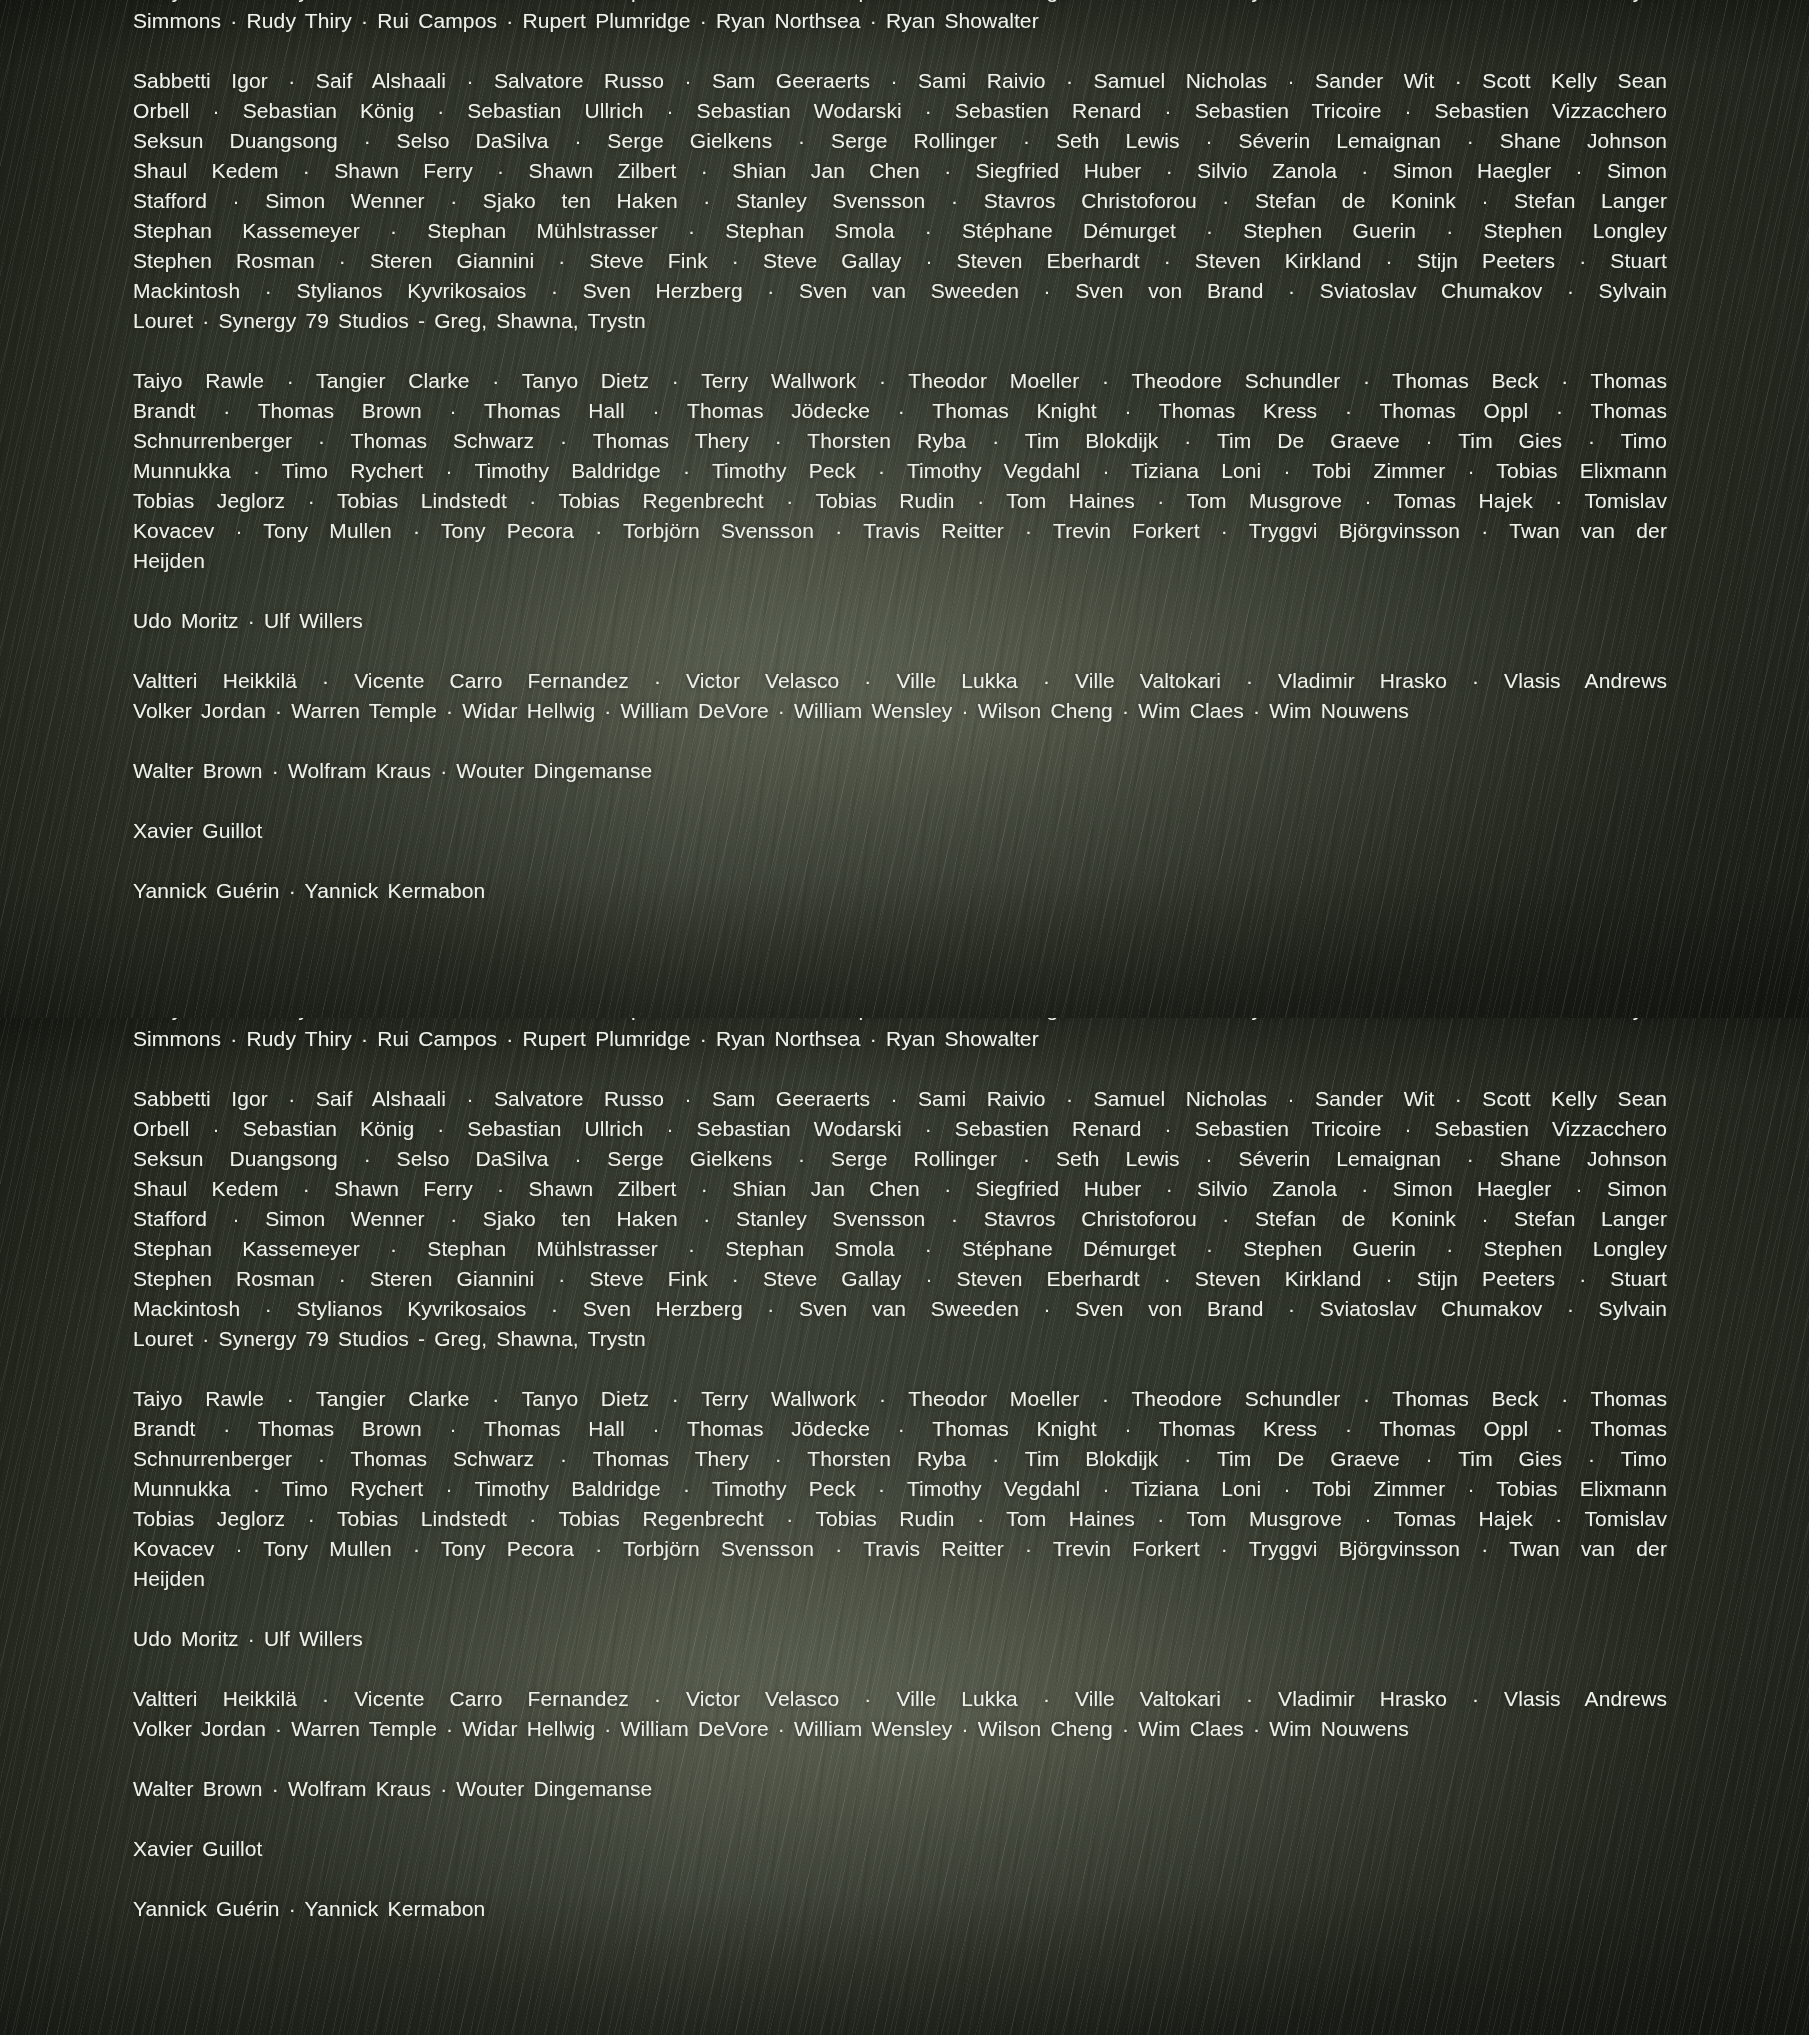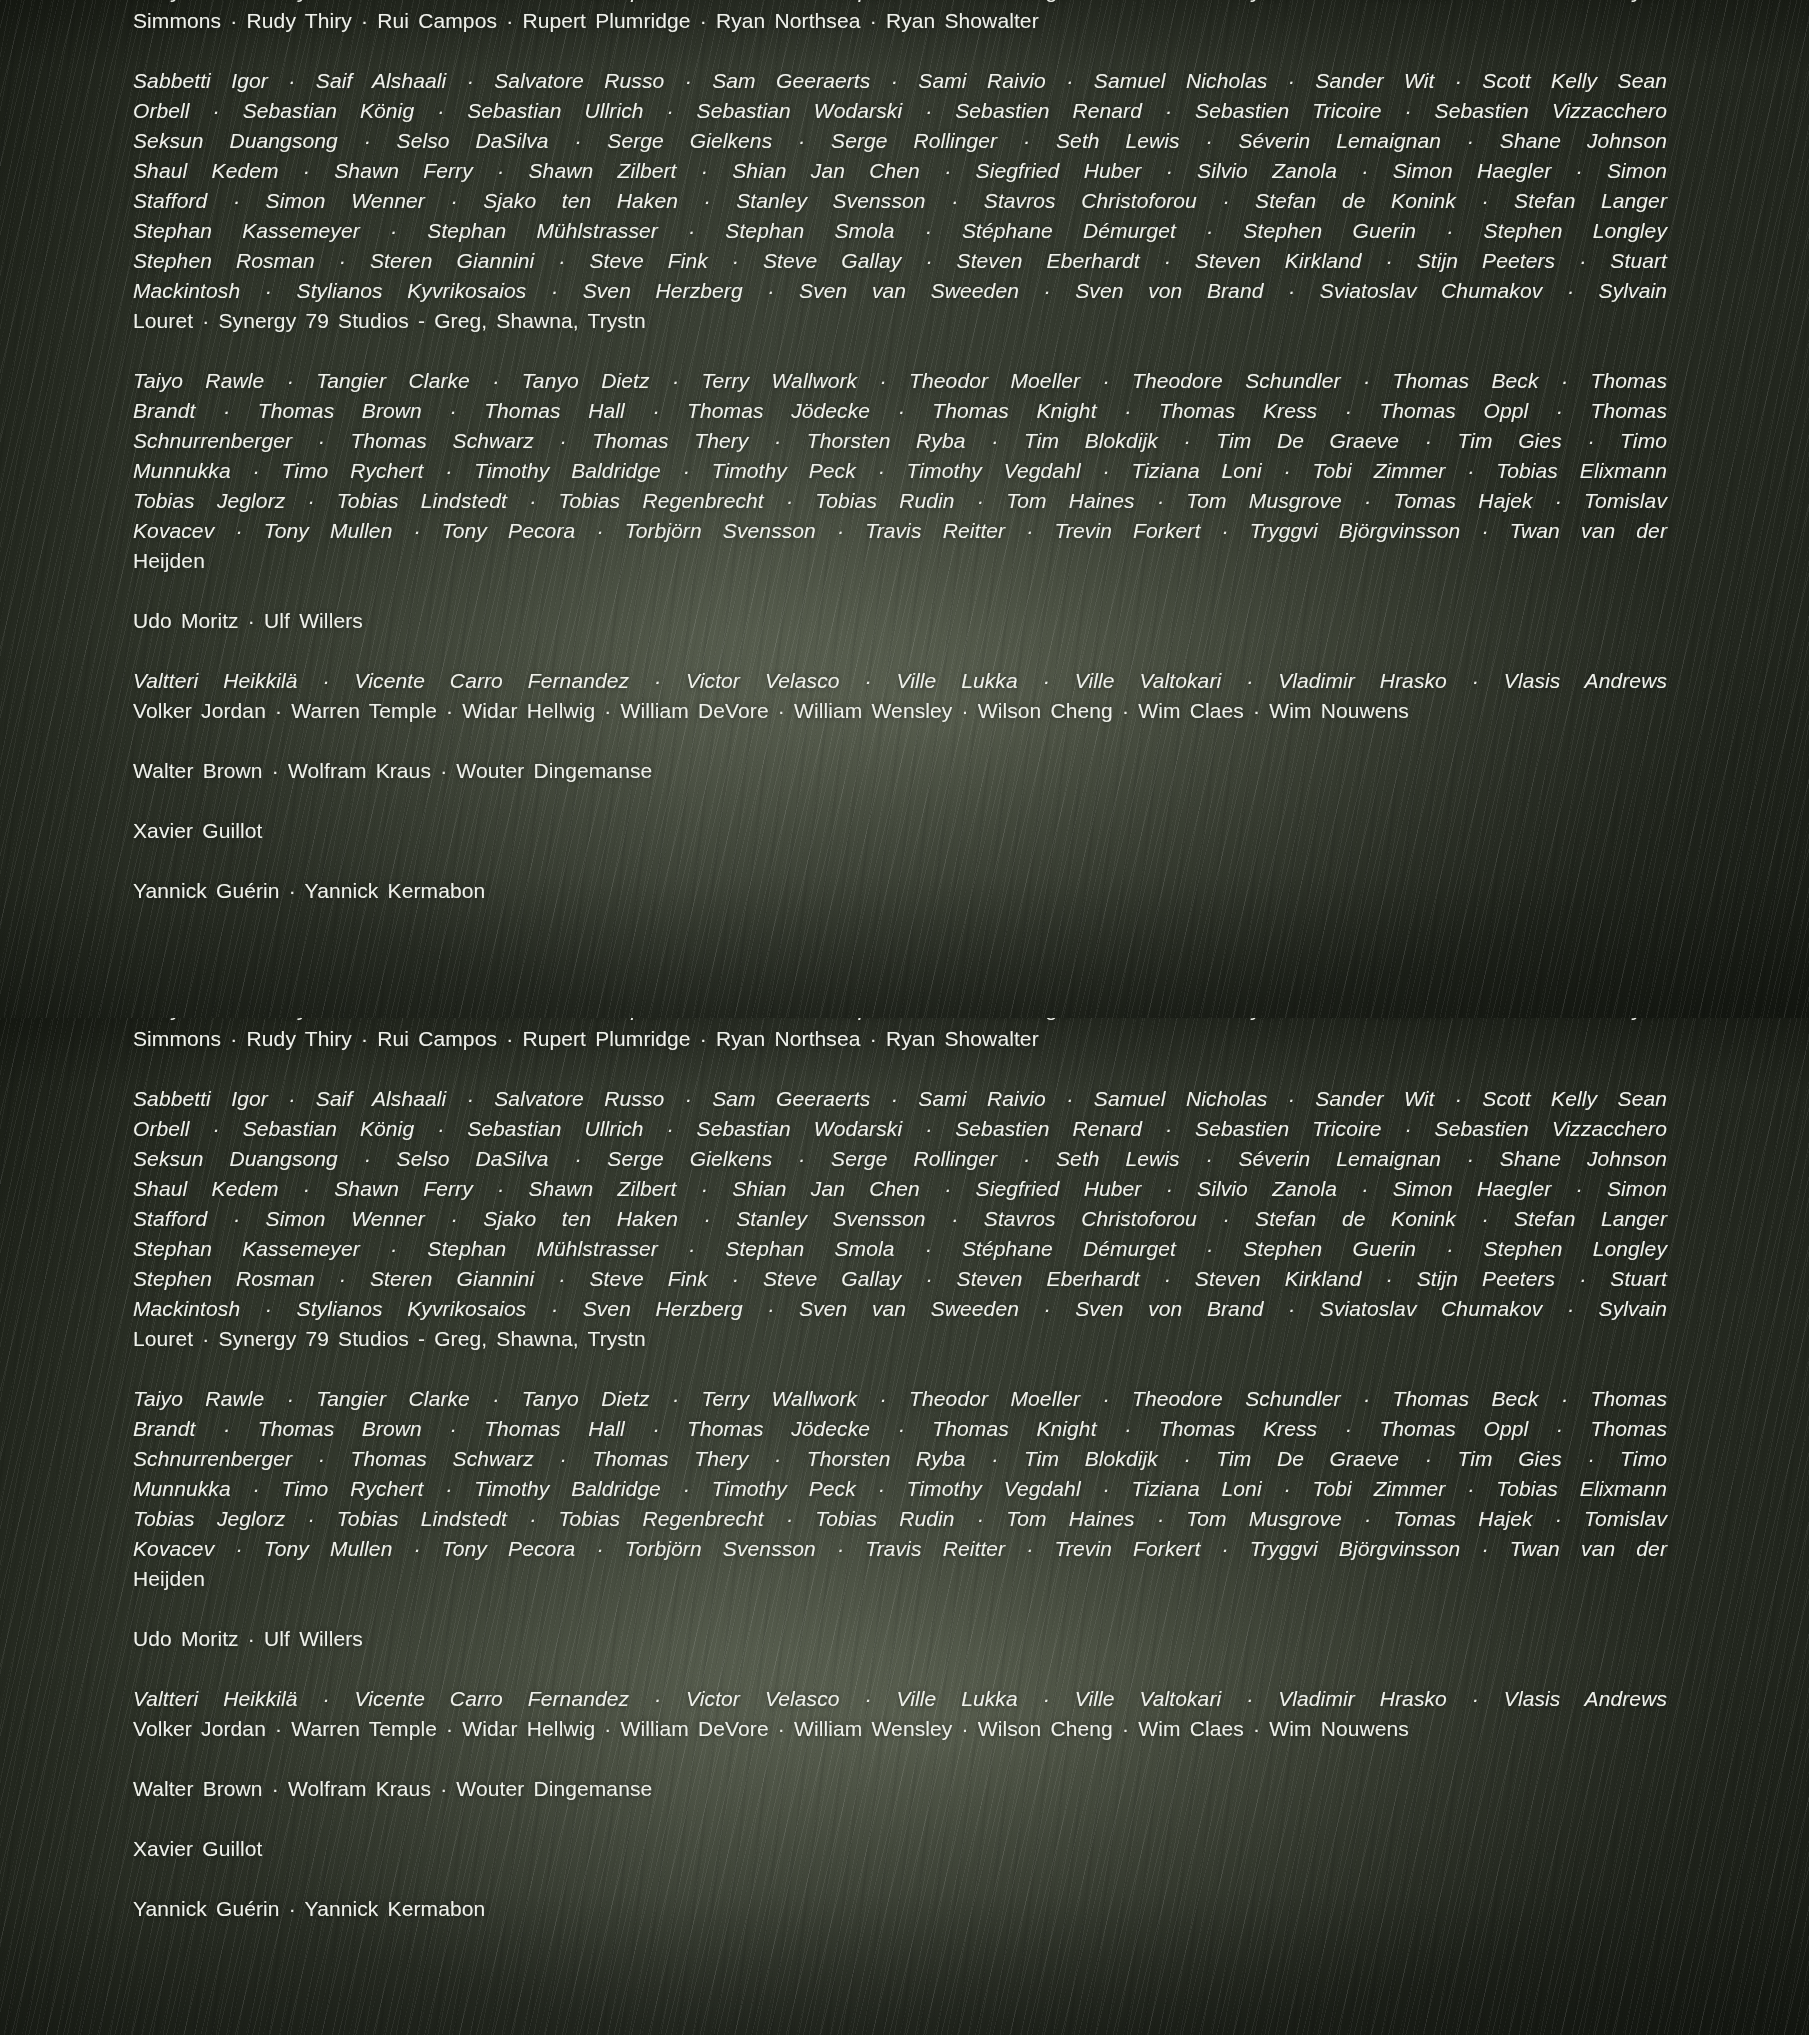--- a/index.html
+++ b/index.html
@@ -62,21 +62,21 @@
     color: var(--text, #eef0ea);
     font-size: 21px;
     line-height: 30px;
     letter-spacing: 0.1px;
     word-spacing: 3.2px;
     text-shadow: 0 0 5.4px rgba(0,0,0,0.55), 0 0 0.9px rgba(238,242,232,0.35);
   }
   .par { margin: 30px 0 0 0; }
   .par:first-child { margin-top: 0; }
   .line { display: block; }
-  .line.j { text-align: justify; text-align-last: justify; font-style: italic; }
+  .line.j { text-align: justify; text-align-last: justify; }
   .line.n { text-align: left; }
 </style>
 </head>
 <body>
 
 <div class="screen">
   <div class="frame">
     <div class="credits">
         <div class="par">
           <div class="line j">Rudy Thiry · Rui Campos · Rupert Plumridge · Ryan Northsea · Ryan</div>

